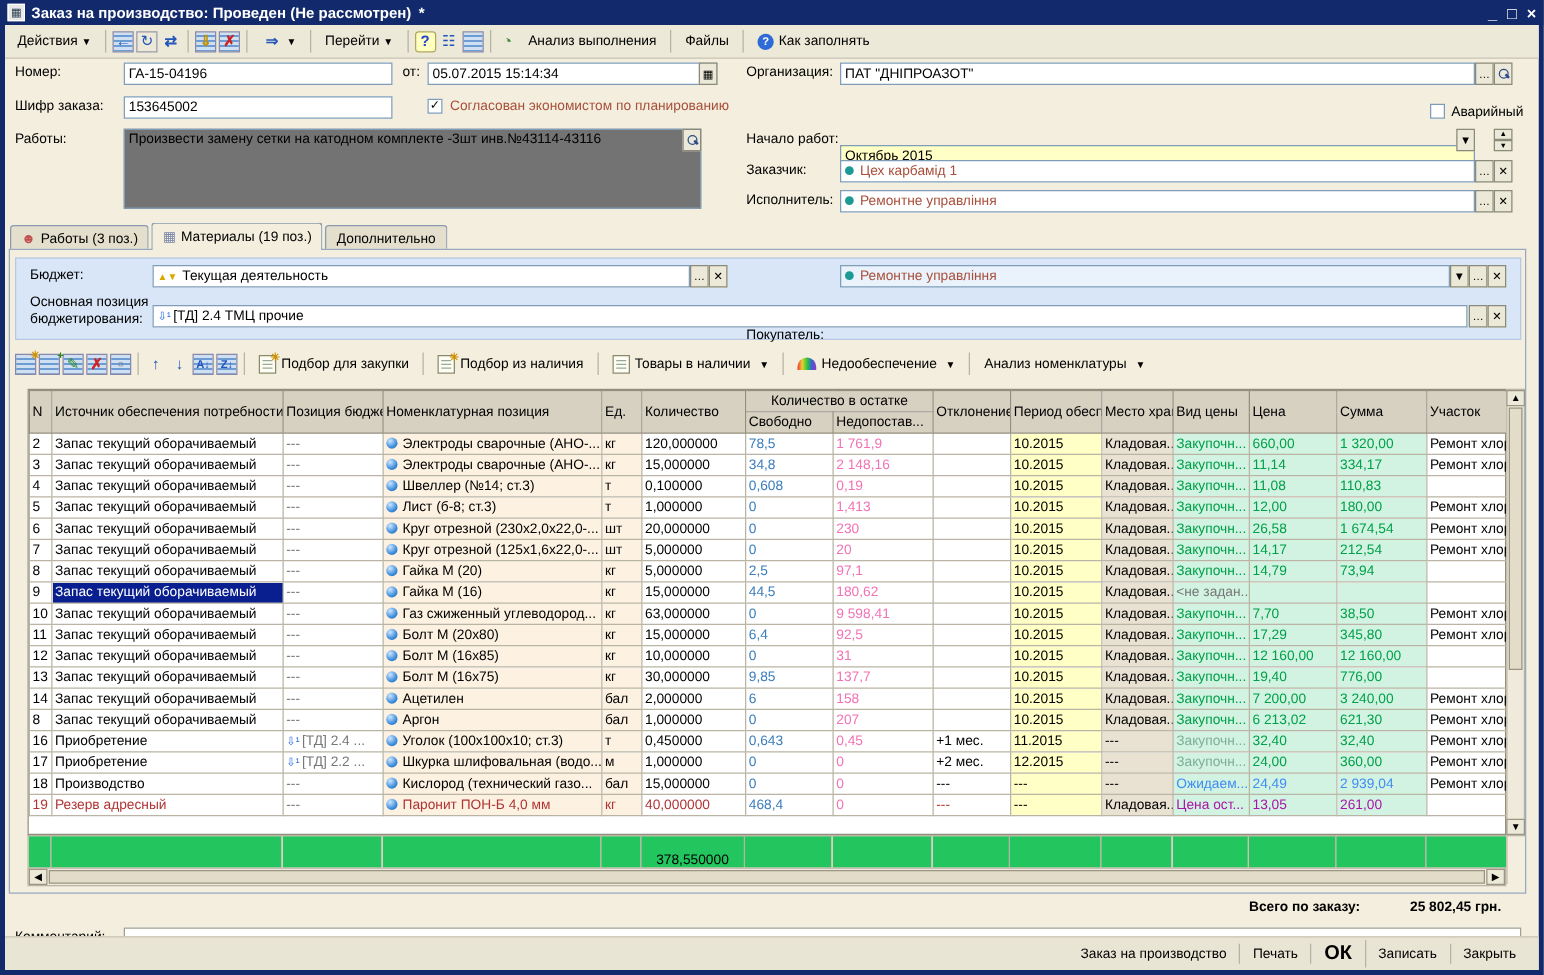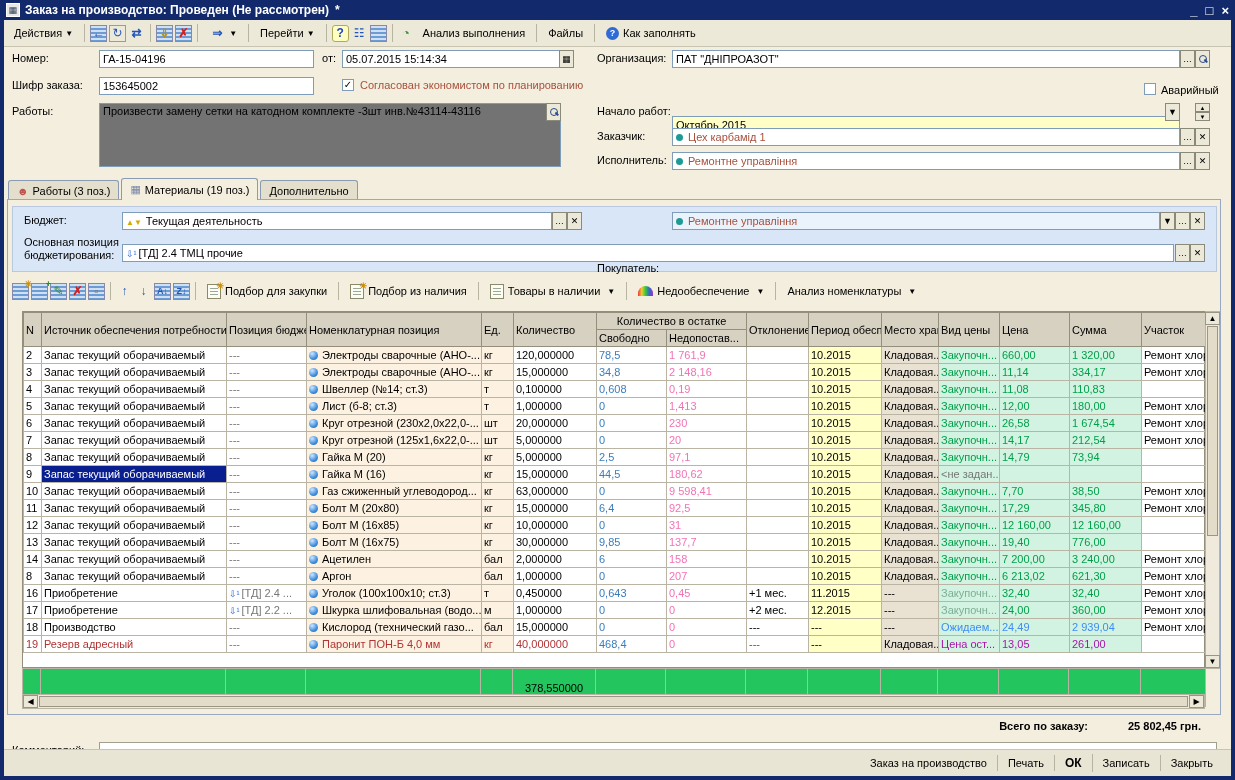--- a/index.html
+++ b/index.html
@@ -90,21 +90,21 @@
            display:flex;flex-direction:column;align-items:center;}
   .vthumb{width:11px;height:210px;background:#e2dcc8;border:1px solid #9a9585;margin-top:1px;}
   
   .grandtotal{position:absolute;right:30px;top:700px;font-weight:bold;display:flex;gap:40px;}
   .comment{position:absolute;left:8px;top:724px;}
   .commentfld{position:absolute;left:95px;top:722px;right:14px;height:18px;background:#fff;border:1px solid #a0a090;}
   .btnbar{position:absolute;left:0;right:0;bottom:0;height:27px;background:#e9e5d4;border-top:1px solid #c9c4b2;
           display:flex;align-items:center;justify-content:flex-end;padding:0 8px;}
   .bbtn{padding:2px 10px;border-right:1px solid #b8b4a2;white-space:nowrap;}
   .bbtn:last-child{border-right:none;}
-  .bbtn.ok{font-weight:bold;font-size:12px;}
+  .bbtn.ok{font-weight:bold;font-size:16px;}
 </style>
 </head>
 <body>
 
 <div class="win">
   <div class="titlebar">
     <span class="titleicon">▦</span>
     <span>Заказ на производство: Проведен (Не рассмотрен)</span>
     <span style="margin-left:6px;">*</span>
     <span class="wbtns">

